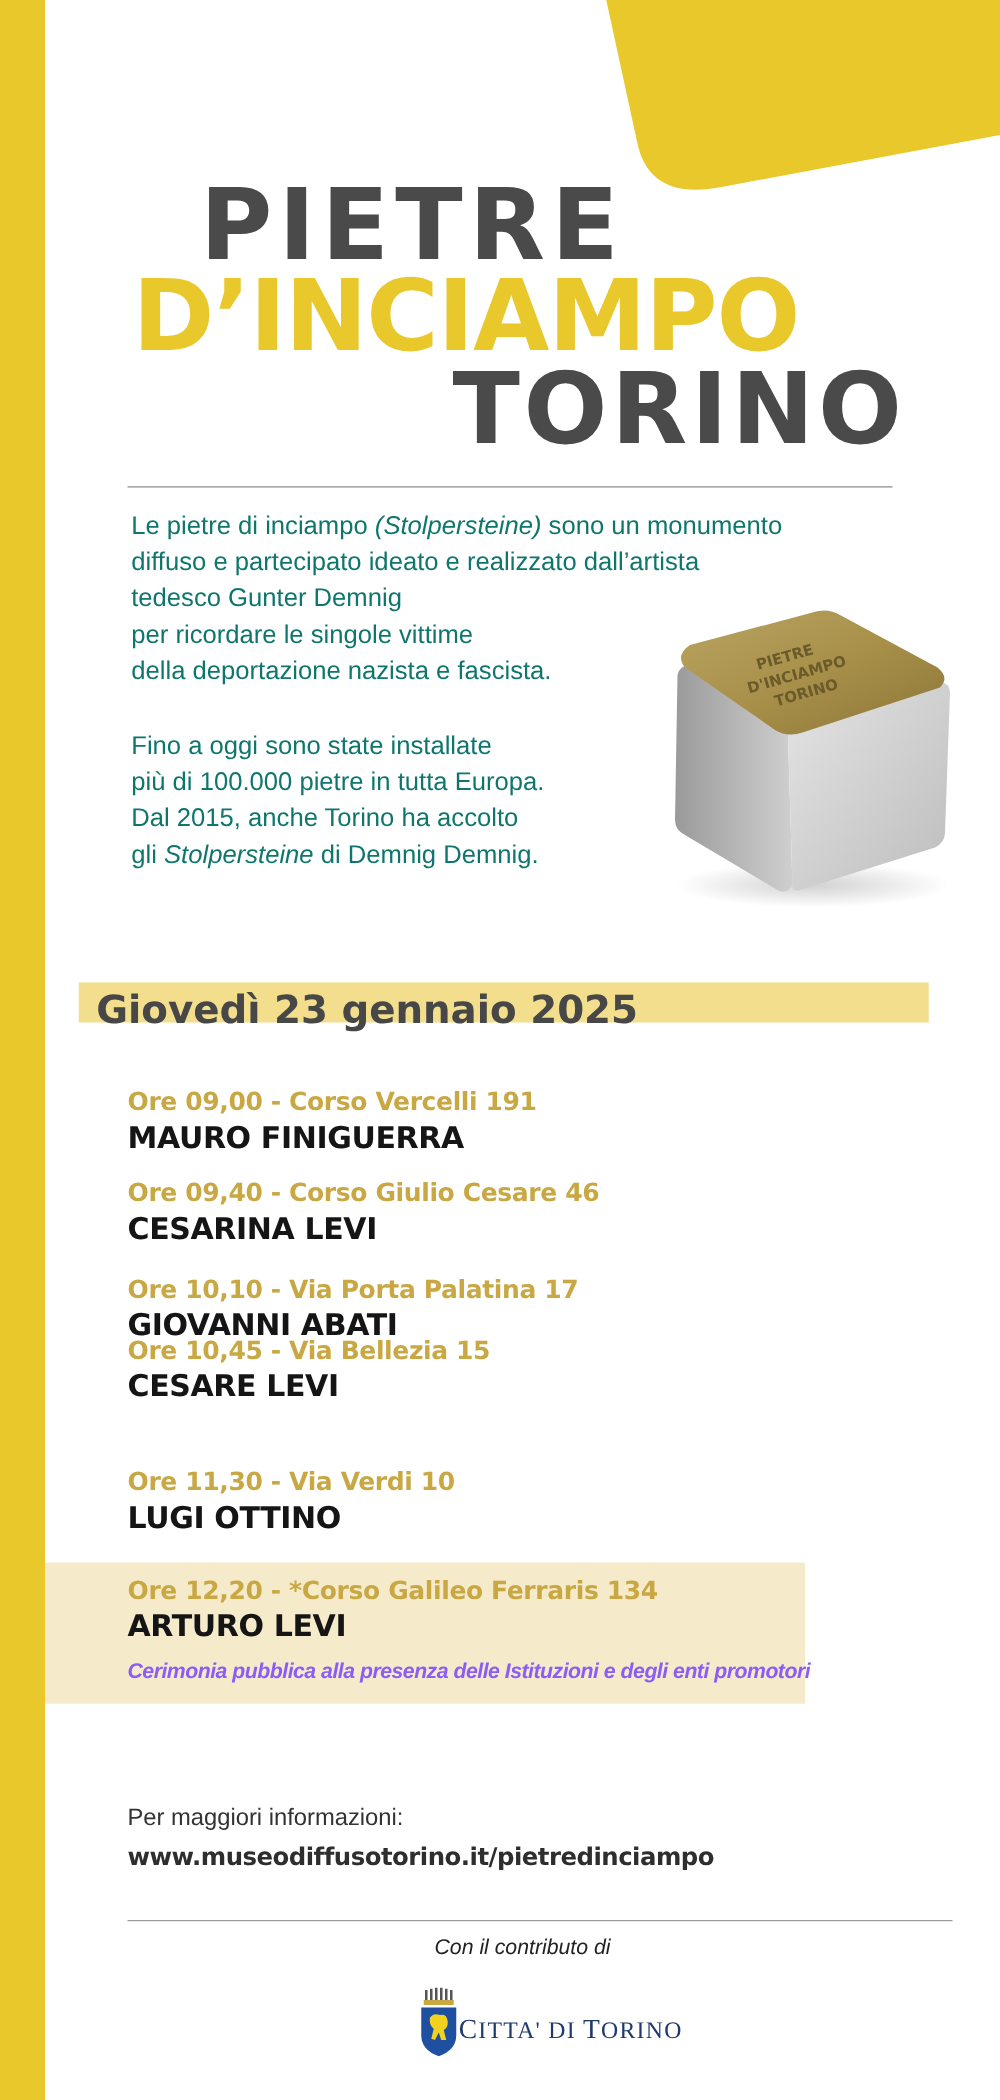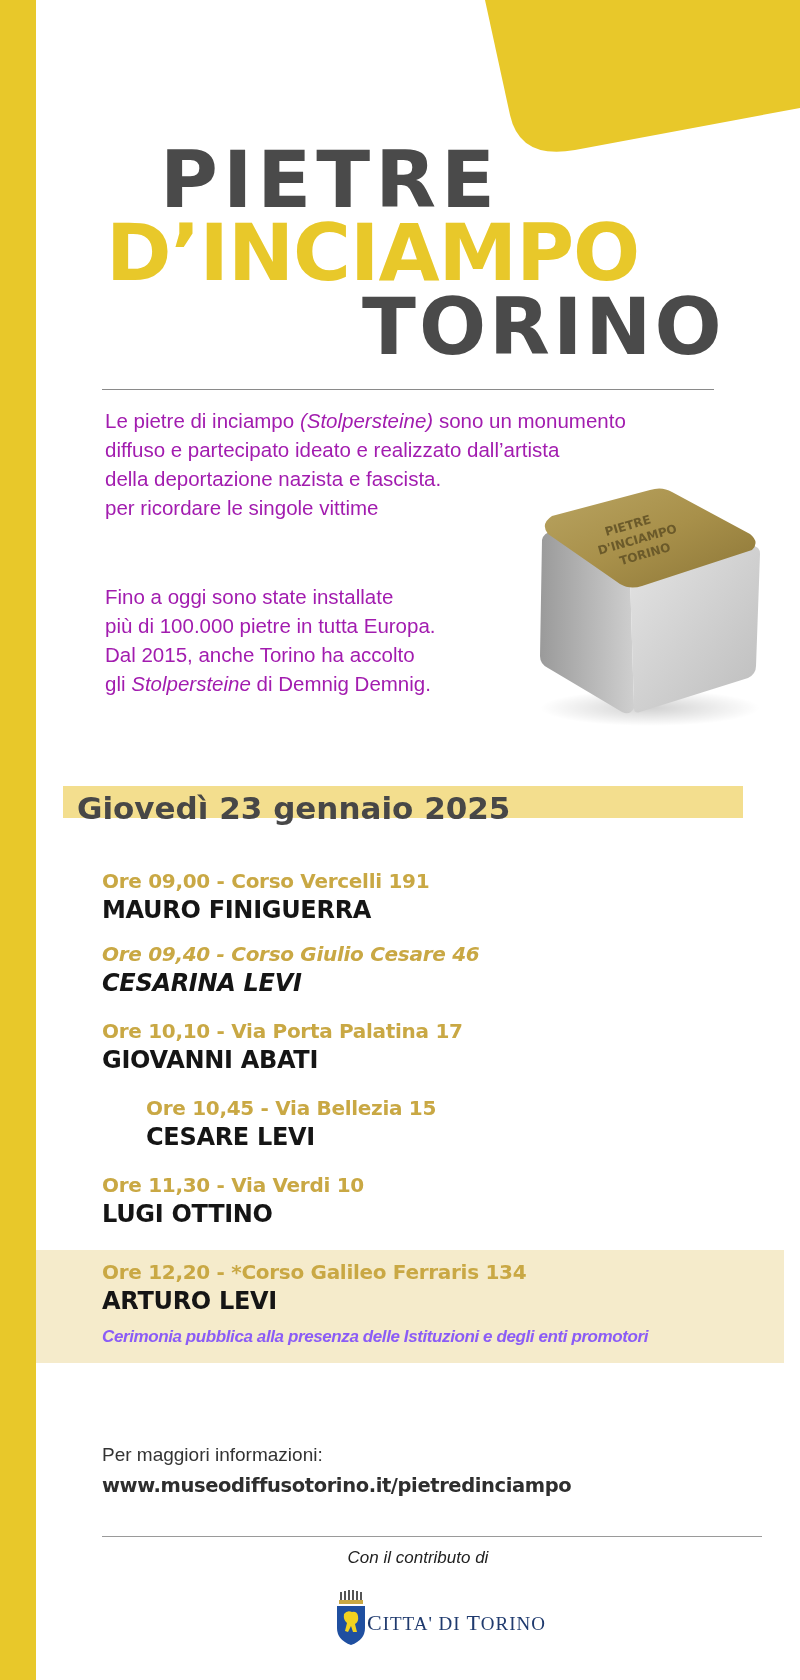--- a/index.html
+++ b/index.html
@@ -11,36 +11,36 @@
 
     .title { position: absolute; font-family: "DejaVu Sans", sans-serif; font-weight: bold; line-height: 1; white-space: nowrap; letter-spacing: 1px; }
     .title-1 { left: 160px; top: 141px; font-size: 79px; color: #4a4a4a; letter-spacing: 5px; }
     .title-2 { left: 106px; top: 214px; font-size: 79px; color: #E8C82A; letter-spacing: -1px; }
     .title-3 { left: 362px; top: 288px; font-size: 79px; color: #4a4a4a; letter-spacing: 3px; }
 
     .divider { position: absolute; height: 1px; background: #8a8a8a; }
     .divider-top { left: 102px; top: 389px; width: 612px; }
     .divider-bottom { left: 102px; top: 1536px; width: 660px; background: #9a9a9a; }
 
-    .intro { position: absolute; left: 105px; font-family: "Liberation Sans", sans-serif; font-size: 20.5px; line-height: 29px; color: #a21caf; }
+    .intro { position: absolute; left: 105px; font-family: "Liberation Sans", sans-serif; font-size: 20.5px; line-height: 29px; color: #0f766e; }
     .intro-1 { top: 406px; }
     .intro-2 { top: 582px; }
     .intro p { white-space: nowrap; }
     .intro em { font-style: italic; }
 
     .cube { position: absolute; left: 530px; top: 480px; width: 230px; height: 250px; }
 
     .date-band { position: absolute; left: 63px; top: 786px; width: 680px; height: 32px; background: #F3DE8E; }
     .date-text { position: absolute; left: 14px; top: 4px; font-family: "DejaVu Sans", sans-serif; font-weight: bold; font-size: 31px; color: #474747; white-space: nowrap; }
 
     .entry { position: absolute; left: 102px; white-space: nowrap; }
     .entry .time { display: block; font-family: "DejaVu Sans", sans-serif; font-weight: bold; font-size: 20px; color: #C9A844; line-height: 29px; letter-spacing: -0.3px; }
     .entry .name { display: block; font-family: "DejaVu Sans", sans-serif; font-weight: bold; font-size: 24px; color: #151515; line-height: 29px; letter-spacing: -0.3px; }
 
-    .highlight-box { position: absolute; left: 36px; top: 1250px; width: 748px; height: 113px; background: #F5EBCB; }
+    .highlight-box { position: absolute; left: 36px; top: 1250px; width: 608px; height: 113px; background: #F5EBCB; }
     .highlight-box .entry { left: 66px; top: 8px; }
     .ceremony { position: absolute; left: 66px; top: 77px; font-family: "Liberation Sans", sans-serif; font-style: italic; font-weight: bold; font-size: 17px; color: #8b5cf6; white-space: nowrap; letter-spacing: -0.4px; }
 
     .info-label { position: absolute; left: 102px; top: 1444px; font-size: 19px; color: #333333; white-space: nowrap; }
     .info-url { position: absolute; left: 102px; top: 1474px; font-family: "DejaVu Sans", sans-serif; font-weight: bold; font-size: 19.5px; color: #2e2e2e; white-space: nowrap; letter-spacing: -0.4px; text-decoration: none; }
 
     .contrib { position: absolute; left: 0; width: 800px; top: 1548px; text-align: center; font-style: italic; font-size: 17px; color: #222222; padding-left: 36px; }
 
     .logo { position: absolute; left: 335px; top: 1588px; height: 60px; display: flex; align-items: center; }
     .logo svg { display: block; }
@@ -58,22 +58,23 @@
 
 <div class="title title-1">PIETRE</div>
 <div class="title title-2">D’INCIAMPO</div>
 <div class="title title-3">TORINO</div>
 
 <div class="divider divider-top"></div>
 
 <div class="intro intro-1">
   <p><span>Le pietre di inciampo </span><em>(Stolpersteine)</em><span> sono un monumento</span></p>
   <p><span>diffuso e partecipato ideato e realizzato dall’artista</span></p>
+  <p><span>tedesco Gunter Demnig</span></p>
+  <p><span>per ricordare le singole vittime</span></p>
   <p><span>della deportazione nazista e fascista.</span></p>
-  <p><span>per ricordare le singole vittime</span></p>
 </div>
 
 <div class="intro intro-2">
   <p><span>Fino a oggi sono state installate</span></p>
   <p><span>più di 100.000 pietre in tutta Europa.</span></p>
   <p><span>Dal 2015, anche Torino ha accolto</span></p>
   <p><span>gli </span><em>Stolpersteine</em><span> di Demnig Demnig.</span></p>
 </div>
 
 <svg class="cube" viewBox="0 0 230 250" xmlns="http://www.w3.org/2000/svg">
@@ -108,29 +109,29 @@
 </svg>
 
 <div class="date-band">
   <div class="date-text">Giovedì 23 gennaio 2025</div>
 </div>
 
 <div class="entry" style="top: 867px;">
   <span class="time">Ore 09,00 - Corso Vercelli 191</span>
   <span class="name">MAURO FINIGUERRA</span>
 </div>
-<div class="entry" style="top: 940px; font-style: italic;">
+<div class="entry" style="top: 940px;">
   <span class="time">Ore 09,40 - Corso Giulio Cesare 46</span>
   <span class="name">CESARINA LEVI</span>
 </div>
 <div class="entry" style="top: 1017px;">
   <span class="time">Ore 10,10 - Via Porta Palatina 17</span>
   <span class="name">GIOVANNI ABATI</span>
 </div>
-<div class="entry" style="top: 1094px; margin-left: 44px;">
+<div class="entry" style="top: 1066px;">
   <span class="time">Ore 10,45 - Via Bellezia 15</span>
   <span class="name">CESARE LEVI</span>
 </div>
 <div class="entry" style="top: 1171px;">
   <span class="time">Ore 11,30 - Via Verdi 10</span>
   <span class="name">LUGI OTTINO</span>
 </div>
 
 <div class="highlight-box">
   <div class="entry">

